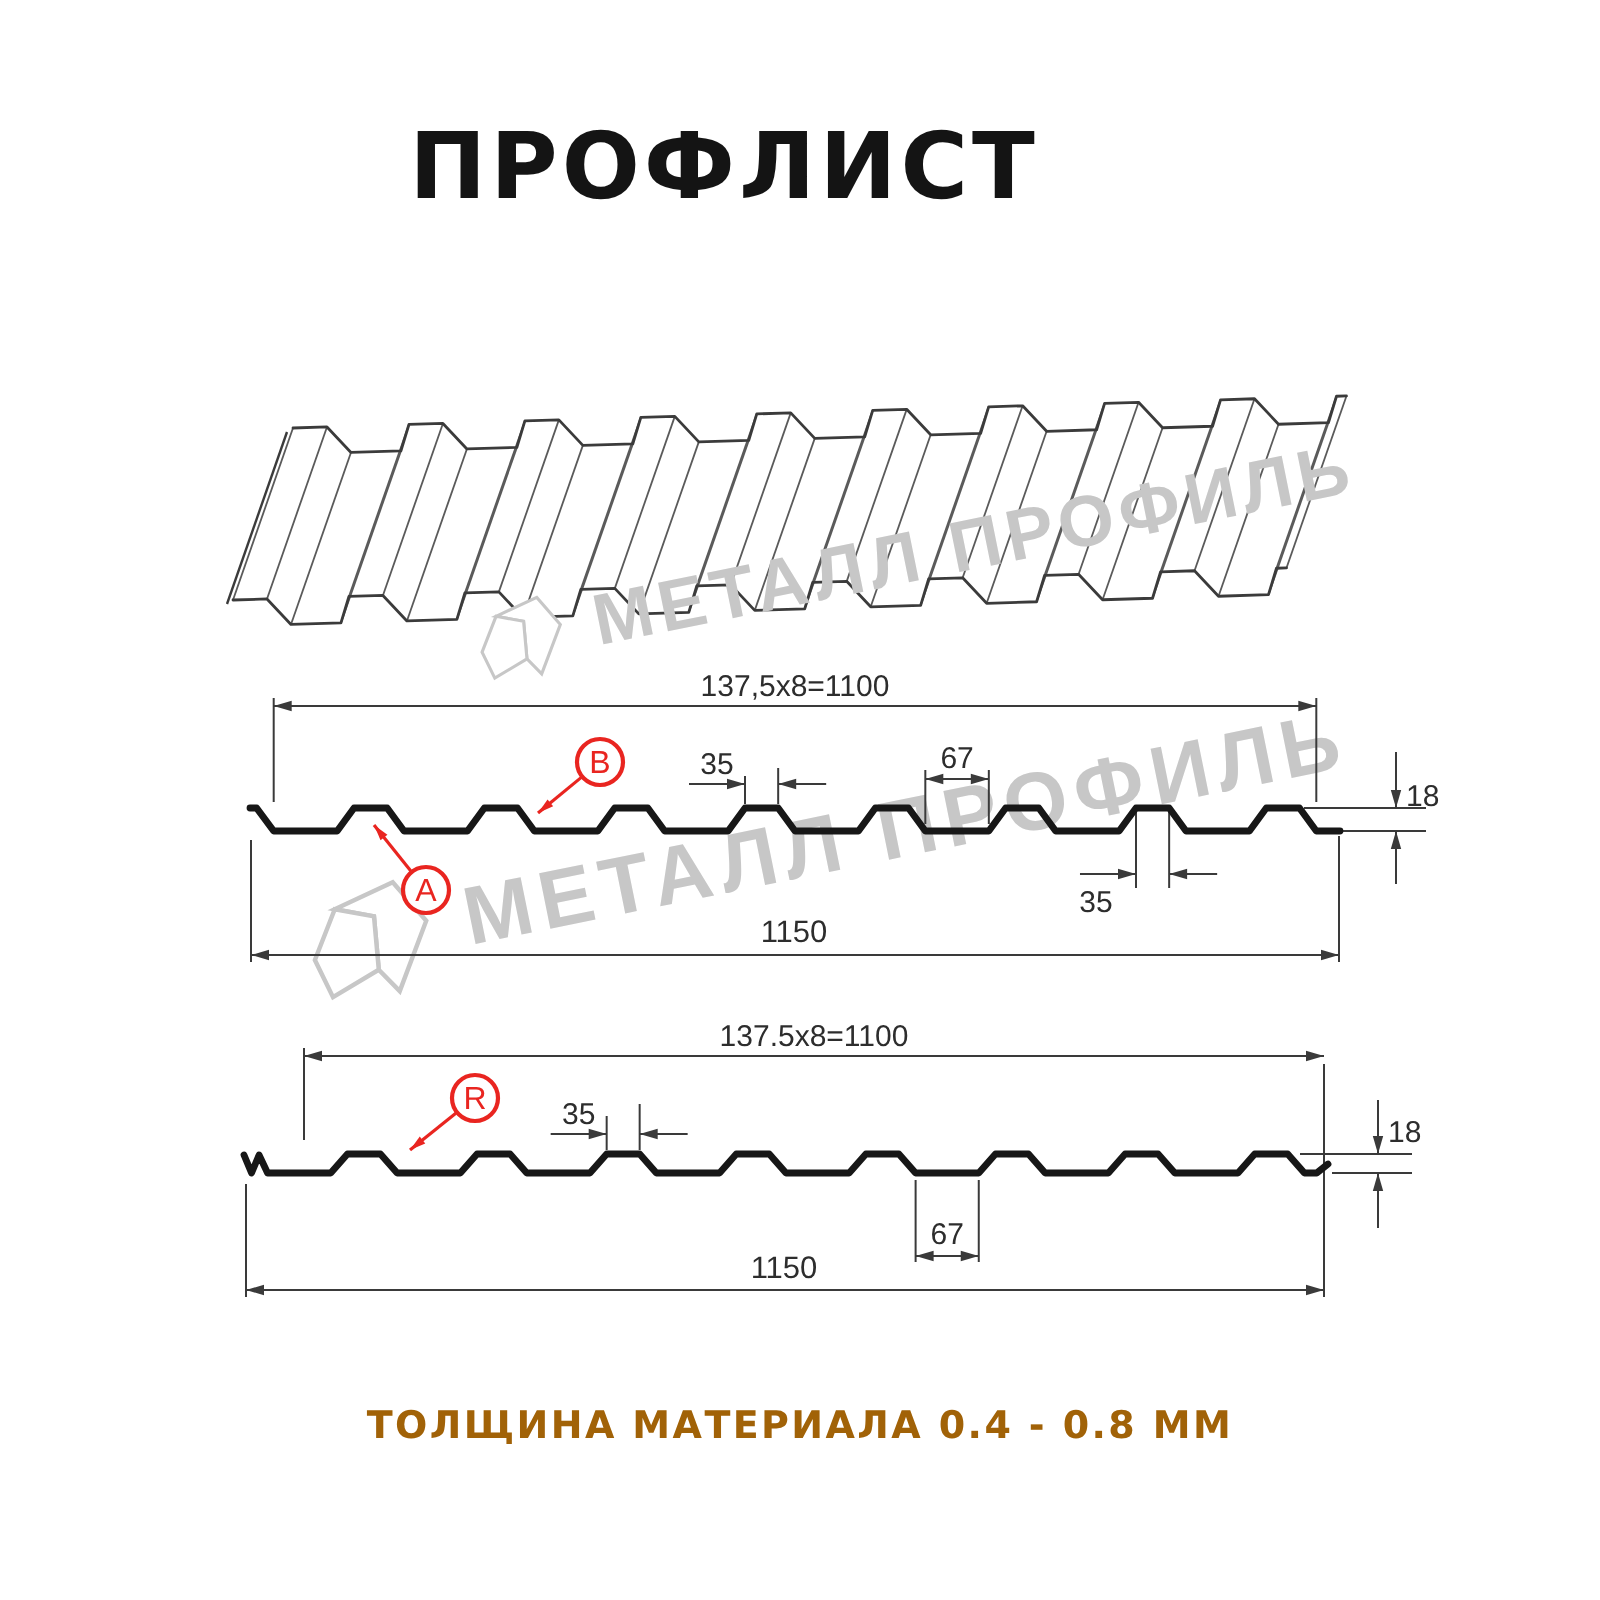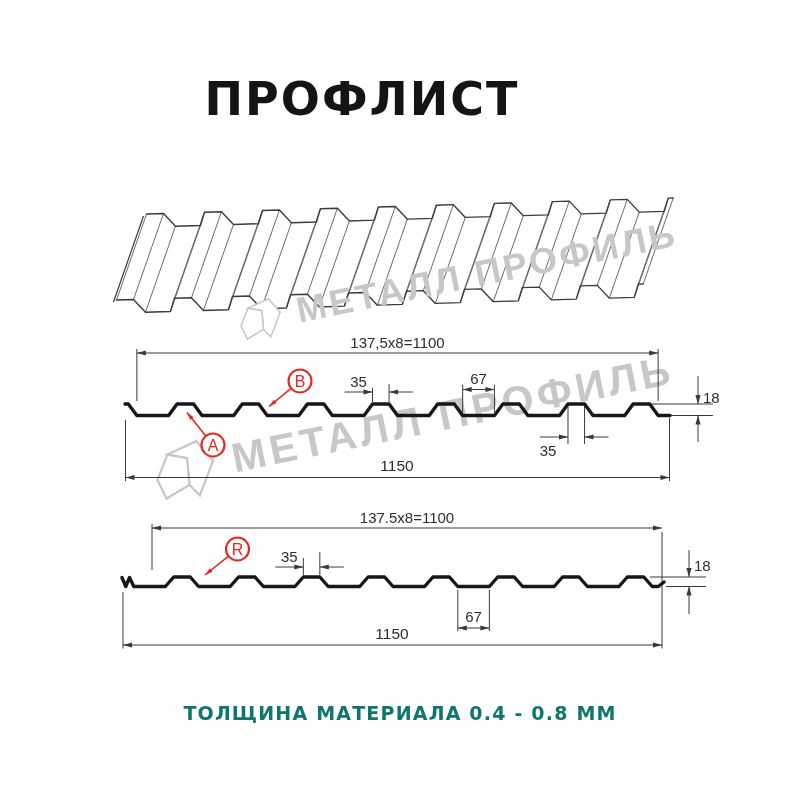--- a/index.html
+++ b/index.html
@@ -1,26 +1,26 @@
 <!DOCTYPE html>
 <html><head>
 <meta charset="utf-8">
 <style>
   html,body{margin:0;padding:0;}
   body{width:800px;height:800px;background:#ffffff;position:relative;overflow:hidden;
        font-family:"Liberation Sans",sans-serif;}
   .layer{position:absolute;left:0;top:0;}
-  .header{position:absolute;left:0;top:16px;width:724px;text-align:center;}
+  .header{position:absolute;left:0;top:0;width:724px;text-align:center;}
   .title{font-family:"DejaVu Sans","Liberation Sans",sans-serif;font-size:46px;font-weight:800;
          letter-spacing:2px;color:#141414;margin-top:56px;}
   .model{font-family:"DejaVu Sans","Liberation Sans",sans-serif;font-size:20px;font-weight:600;
          letter-spacing:2px;color:#1b1b1b;margin-top:12px;}
   .caption{position:absolute;left:0;top:702px;width:800px;text-align:center;
            font-family:"DejaVu Sans","Liberation Sans",sans-serif;
-           font-size:19px;font-weight:600;letter-spacing:1.2px;color:#0f766e;}
+           font-size:19px;font-weight:600;letter-spacing:1.2px;color:#a16207;}
   .wm{position:absolute;display:flex;align-items:center;gap:11px;color:#c7c7c7;
       font-weight:bold;white-space:nowrap;transform-origin:0 100%;}
   #wm1{left:240px;top:298px;font-size:36px;letter-spacing:3px;transform:rotate(-11.5deg);}
   #wm2{left:156px;top:440px;font-size:41px;letter-spacing:4px;transform:rotate(-11.5deg);}
   .wm-logo{flex:0 0 auto;}
   svg text{font-family:"Liberation Sans",sans-serif;}
 </style>
 </head>
 <body>
 

